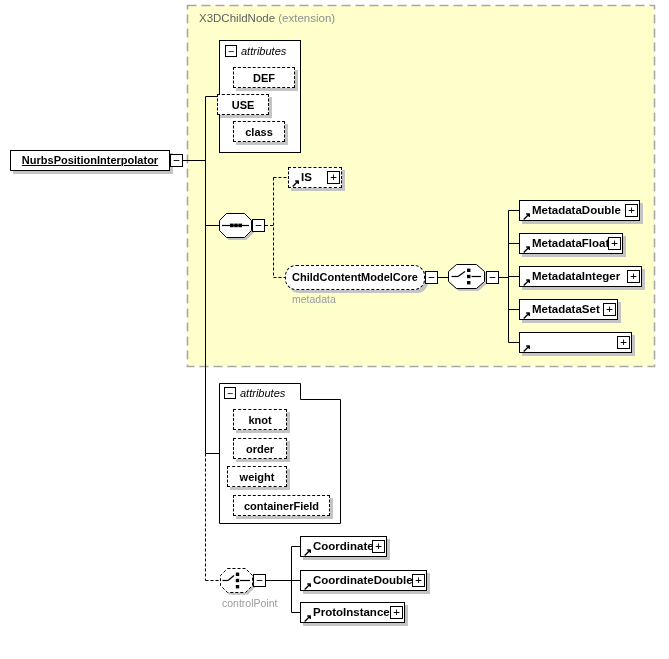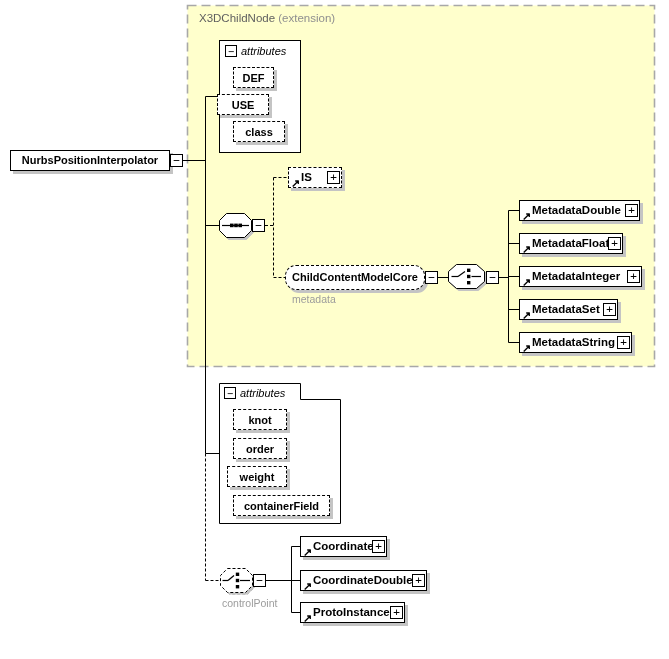--- a/index.html
+++ b/index.html
@@ -95,29 +95,29 @@
       <path d="M205.5,453.5 V580.5"></path>
       <path d="M205.5,580.5 H220.5"></path>
     </g>
   </svg>
 
   <div class="rtitle" style="left:199px;top:12px;">
     <span class="b">X3DChildNode</span>
     <span class="l">(extension)</span>
   </div>
 
-  <div class="ebox centered" style="left:10px;top:150px;width:160px;height:21px;">
+  <div class="ebox centered" style="left:10px;top:150px;width:160px;height:21px;text-decoration:underline;">
     <span class="lbl">NurbsPositionInterpolator</span>
   </div>
   <div class="expander" style="left:170px;top:154px;">−</div>
 
   <div class="agroup" style="left:219px;top:40px;width:82px;height:113px;"></div>
   <div class="expander sm" style="left:225px;top:45px;">−</div>
   <div class="gtitle" style="left:241px;top:45px;">attributes</div>
-  <div class="dbox" style="left:233px;top:67px;width:41px;height:21px;">
+  <div class="dbox" style="left:233px;top:67px;width:62px;height:21px;">
     <span class="lbl">DEF</span>
   </div>
   <div class="dbox" style="left:217px;top:94px;width:52px;height:21px;">
     <span class="lbl">USE</span>
   </div>
   <div class="dbox" style="left:233px;top:121px;width:52px;height:21px;">
     <span class="lbl">class</span>
   </div>
 
   <svg class="conn" style="left:219px;top:213px;" width="36" height="27">
@@ -175,21 +175,20 @@
   <div class="expander" style="left:627px;top:270px;">+</div>
 
   <div class="ebox" style="left:519px;top:299px;width:99px;height:21px;">
     <span class="ref">↗</span>
     <span class="lbl">MetadataSet</span>
   </div>
   <div class="expander" style="left:603px;top:303px;">+</div>
 
   <div class="ebox" style="left:519px;top:332px;width:113px;height:21px;">
     <span class="ref">↗</span>
-    <span class="lbl">MetadataString</span>
   </div>
   <div class="expander" style="left:617px;top:336px;">+</div>
 
   <div class="expander sm" style="left:224px;top:387px;">−</div>
   <div class="gtitle" style="left:240px;top:387px;">attributes</div>
   <div class="dbox" style="left:233px;top:409px;width:54px;height:21px;">
     <span class="lbl">knot</span>
   </div>
   <div class="dbox" style="left:233px;top:438px;width:54px;height:21px;">
     <span class="lbl">order</span>

